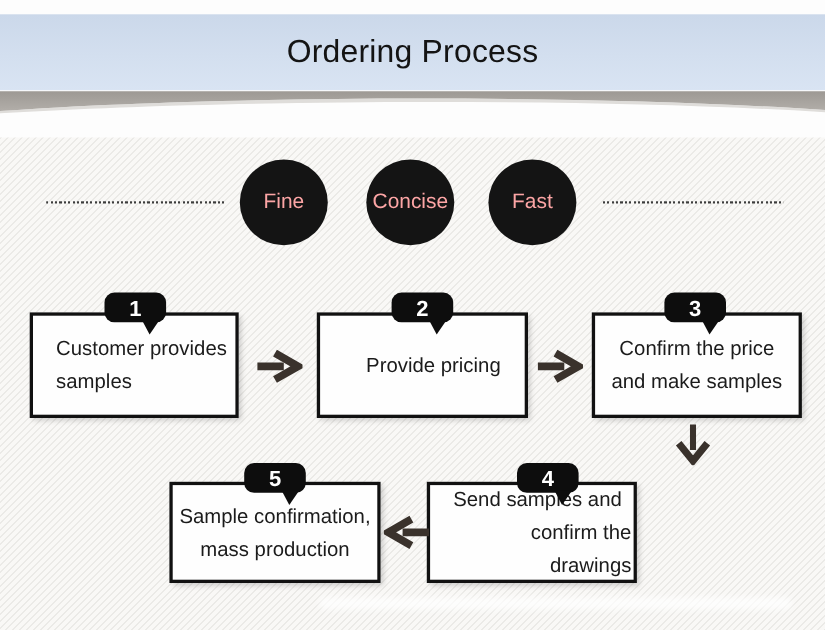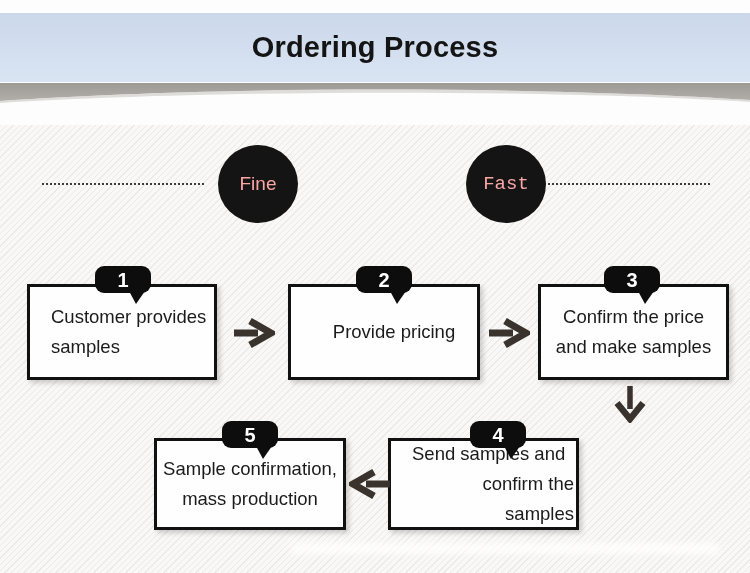--- a/index.html
+++ b/index.html
@@ -10,41 +10,41 @@
     color:#1b1b1b;
   }
   
   .top-strip{position:absolute;left:0;top:0;width:750px;height:13px;background:#fdfdfd;}
   .title-band{
     position:absolute;left:0;top:13px;width:750px;height:69px;
     background:linear-gradient(180deg,#cbd8ea 0%,#d3dfef 55%,#d9e4f3 100%);
     display:flex;align-items:center;justify-content:center;
   }
   .title-band h1{
-    margin:16px;font-size:29px;font-weight:700;color:#141414;letter-spacing:.2px;
+    margin:16px;font-size:29px;font-weight:400;color:#141414;letter-spacing:.2px;
   }
   .swoosh{position:absolute;left:0;top:82px;width:750px;height:24px;}
   
   .content{
     position:absolute;left:0;top:125px;width:750px;height:448px;
     background:repeating-linear-gradient(135deg,#ebeae7 0px,#ebeae7 1px,#f9f8f6 1px,#f9f8f6 4.5px);
   }
   .soft-glow{position:absolute;left:290px;top:418px;width:430px;height:11px;
     background:rgba(255,255,255,.75);filter:blur(3px);border-radius:6px;}
   
   .dotline{position:absolute;height:2px;
     background:repeating-linear-gradient(90deg,#3c3c3c 0 2px,rgba(0,0,0,0) 2px 4px);}
   .dot-left{left:42px;top:58px;width:163px;}
   .dot-right{left:548px;top:58px;width:164px;}
   .quality{
     position:absolute;top:20px;width:80px;height:78px;border-radius:50%;
     background:#141414;display:flex;align-items:center;justify-content:center;
   }
   .quality span{color:#fca5a5;font-size:19px;font-weight:500;}
-  .q-fine{left:218px;} .q-concise{left:333px;} .q-fast{left:466px;font-family:Liberation Mono, monospace;}
+  .q-fine{left:218px;} .q-concise{left:333px;} .q-fast{left:444px;}
   
   .step-box{
     position:absolute;box-sizing:border-box;height:96px;
     background:#fefefe;border:3px solid #111111;
     box-shadow:3px 3px 5px rgba(0,0,0,.18);
     display:flex;flex-direction:column;justify-content:center;
     font-size:18.5px;line-height:30px;color:#1b1b1b;
   }
   .step-box .ln{display:block;}
   .align-left{align-items:flex-start;padding-left:21px;padding-right:2px;text-align:right;}
@@ -92,20 +92,23 @@
   </svg>
 
   <div class="content">
 
     <div class="dotline dot-left"></div>
     <div class="dotline dot-right"></div>
 
     <div class="quality q-fine">
       <span>Fine</span>
     </div>
+    <div class="quality q-concise">
+      <span>Concise</span>
+    </div>
     <div class="quality q-fast">
       <span>Fast</span>
     </div>
 
     <div class="step-box align-left box-1">
       <span class="ln">Customer provides</span>
       <span class="ln">samples</span>
     </div>
     <div class="step-box align-center box-2">
       <span class="ln">Provide pricing</span>
@@ -114,21 +117,21 @@
       <span class="ln">Sample confirmation,</span>
       <span class="ln">mass production</span>
     </div>
 
     <div class="step-box align-center box-3">
       <span class="ln">Confirm the price</span>
       <span class="ln">and make samples</span>
     </div>
     <div class="step-box align-left box-4">
       <span class="ln">Send samples and</span>
-      <span class="ln">confirm the samples</span>
+      <span class="ln">confirm the drawings</span>
     </div>
 
     <svg class="badge badge-1" viewBox="0 0 64 40">
       <rect x="2" y="1" width="56" height="27" rx="9" fill="#0d0d0d"></rect>
       <path d="M36,26 L52,26 L43,39 Z" fill="#0d0d0d"></path>
       <text x="30" y="22" text-anchor="middle" fill="#ffffff">1</text>
     </svg>
     <svg class="badge badge-2" viewBox="0 0 64 40">
       <rect x="2" y="1" width="56" height="27" rx="9" fill="#0d0d0d"></rect>
       <path d="M36,26 L52,26 L43,39 Z" fill="#0d0d0d"></path>

